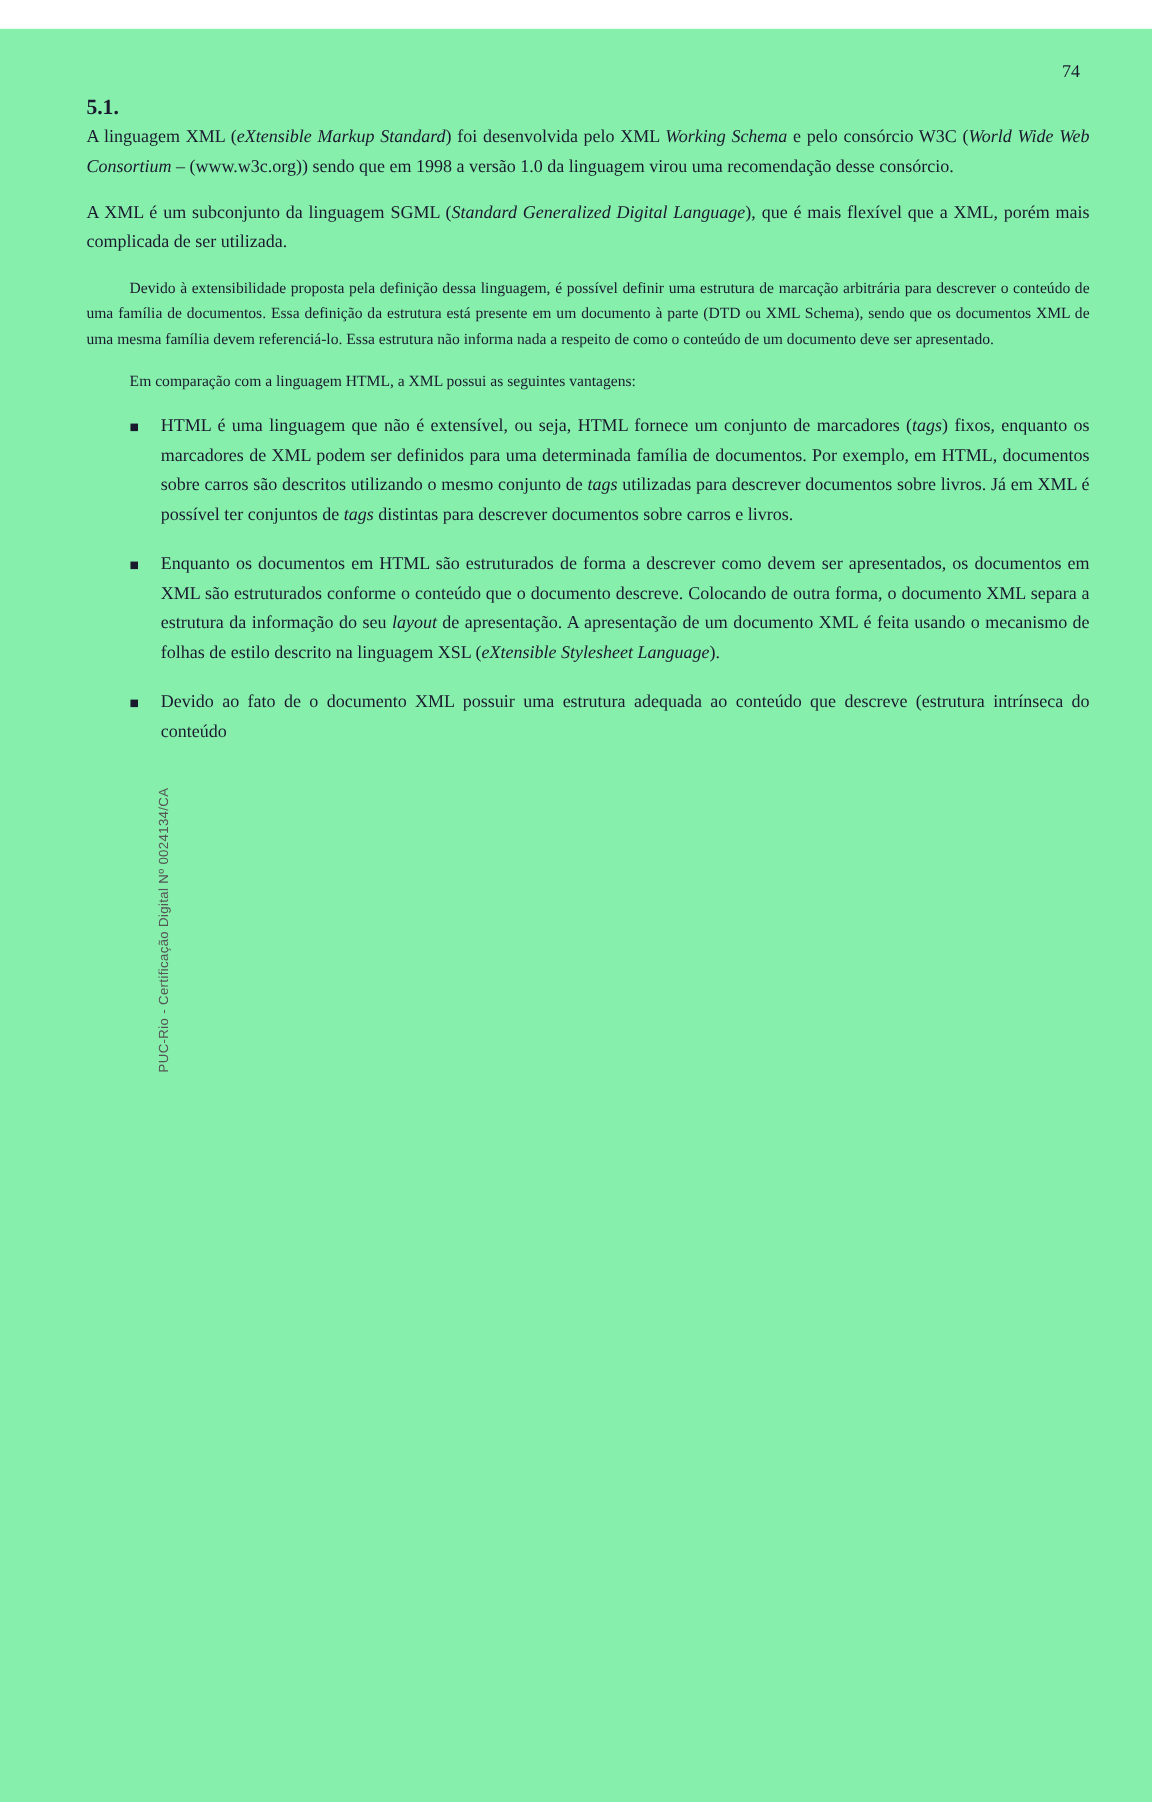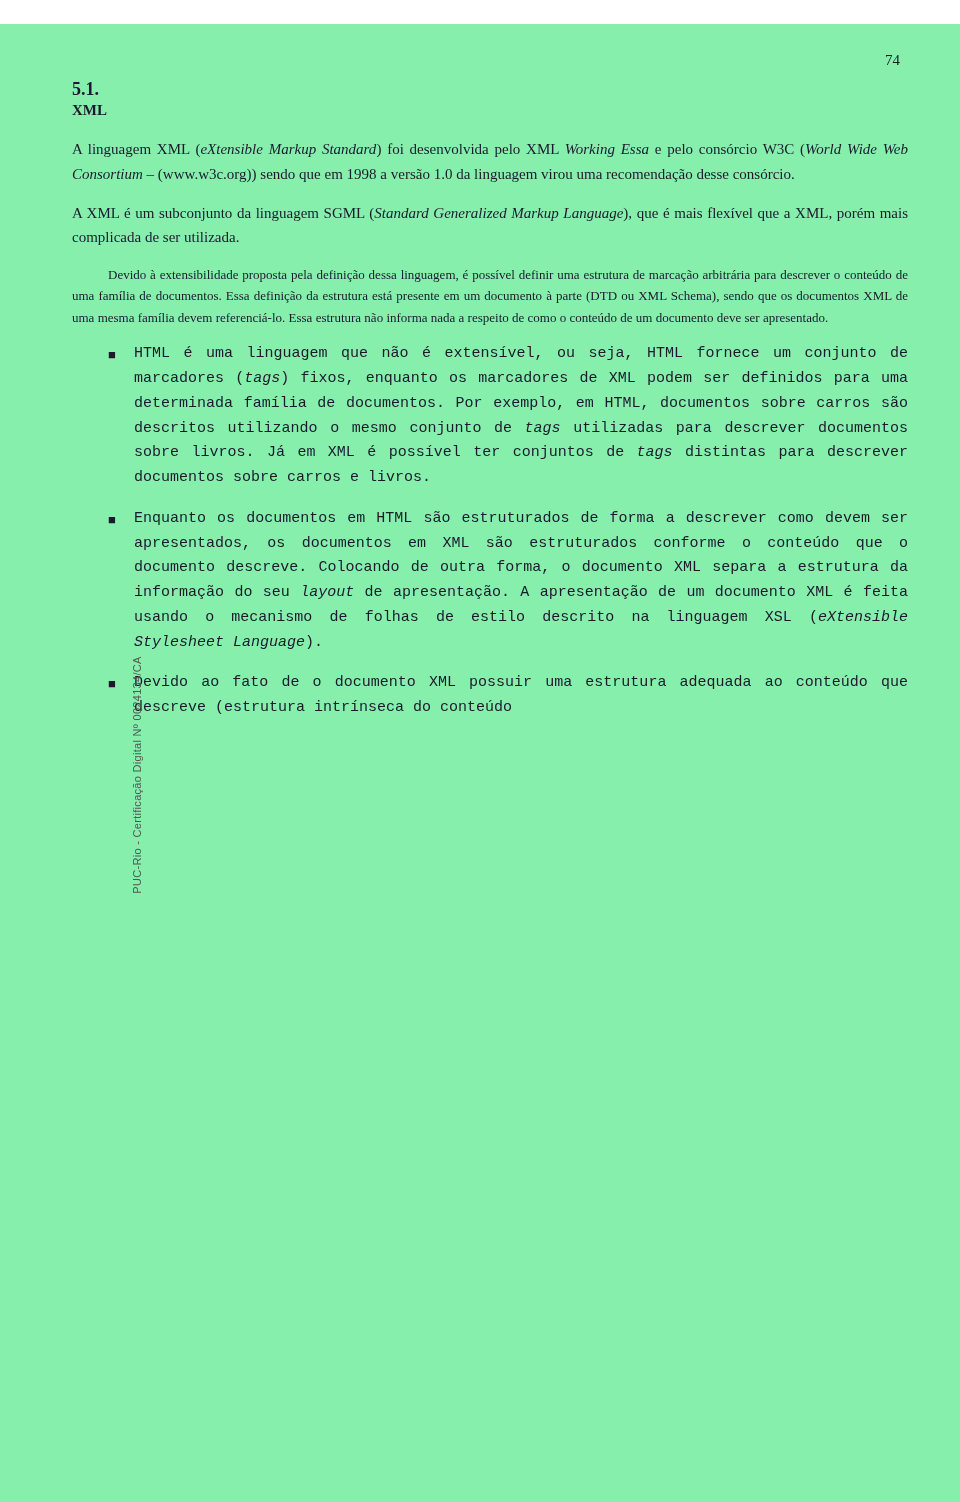--- a/index.html
+++ b/index.html
@@ -109,52 +109,53 @@
       min-width: 18px;
       margin-right: 8px;
       font-size: 13px;
       margin-top: 2px;
       font-weight: bold;
     }
 
     .bullet-text {
       flex: 1;
       text-align: justify;
-      font-family: Liberation Mono, monospace;
     }
   </style>
 </head>
 <body>
 
 <div class="page-container">
 
   <div class="page-number">74</div>
 
   <div class="side-label">PUC-Rio - Certificação Digital Nº 0024134/CA</div>
 
   <div class="main-content">
 
     <div class="section-number">5.1.</div>
-    <div class="section-title">XML</div>
 
     <p class="paragraph">
       A linguagem XML (<em>eXtensible Markup Standard</em>) foi desenvolvida pelo
-      XML <em>Working Essa</em> e pelo consórcio W3C (<em>World Wide Web Consortium</em> –
+      XML <em>Working Schema</em> e pelo consórcio W3C (<em>World Wide Web Consortium</em> –
       (<span style="color:#1a1a2e;">www.w3c.org</span>)) sendo que em 1998 a versão 1.0 da linguagem virou uma
       recomendação desse consórcio.
     </p>
 
     <p class="paragraph">
-      A XML é um subconjunto da linguagem SGML (<em>Standard Generalized Markup Language</em>), que é mais flexível que a XML, porém mais complicada de ser utilizada.
+      A XML é um subconjunto da linguagem SGML (<em>Standard Generalized Digital Language</em>), que é mais flexível que a XML, porém mais complicada de ser utilizada.
     </p>
 
     <p class="paragraph-indent">
       Devido à extensibilidade proposta pela definição dessa linguagem, é possível definir uma estrutura de marcação arbitrária para descrever o conteúdo de uma família de documentos. Essa definição da estrutura está presente em um documento à parte (DTD ou XML Schema), sendo que os documentos XML de uma mesma família devem referenciá-lo. Essa estrutura não informa nada a respeito de como o conteúdo de um documento deve ser apresentado.
     </p>
 
+    <p class="paragraph-indent">
+      Em comparação com a linguagem HTML, a XML possui as seguintes vantagens:
+    </p>
 
     <div class="bullet-list">
 
       <div class="bullet-item">
         <span class="bullet-symbol">■</span>
         <span class="bullet-text">
           HTML é uma linguagem que não é extensível, ou seja, HTML fornece um conjunto de marcadores (<em>tags</em>) fixos, enquanto os marcadores de XML podem ser definidos para uma determinada família de documentos. Por exemplo, em HTML, documentos sobre carros são descritos utilizando o mesmo conjunto de <em>tags</em> utilizadas para descrever documentos sobre livros. Já em XML é possível ter conjuntos de <em>tags</em> distintas para descrever documentos sobre carros e livros.
         </span>
       </div>
 

